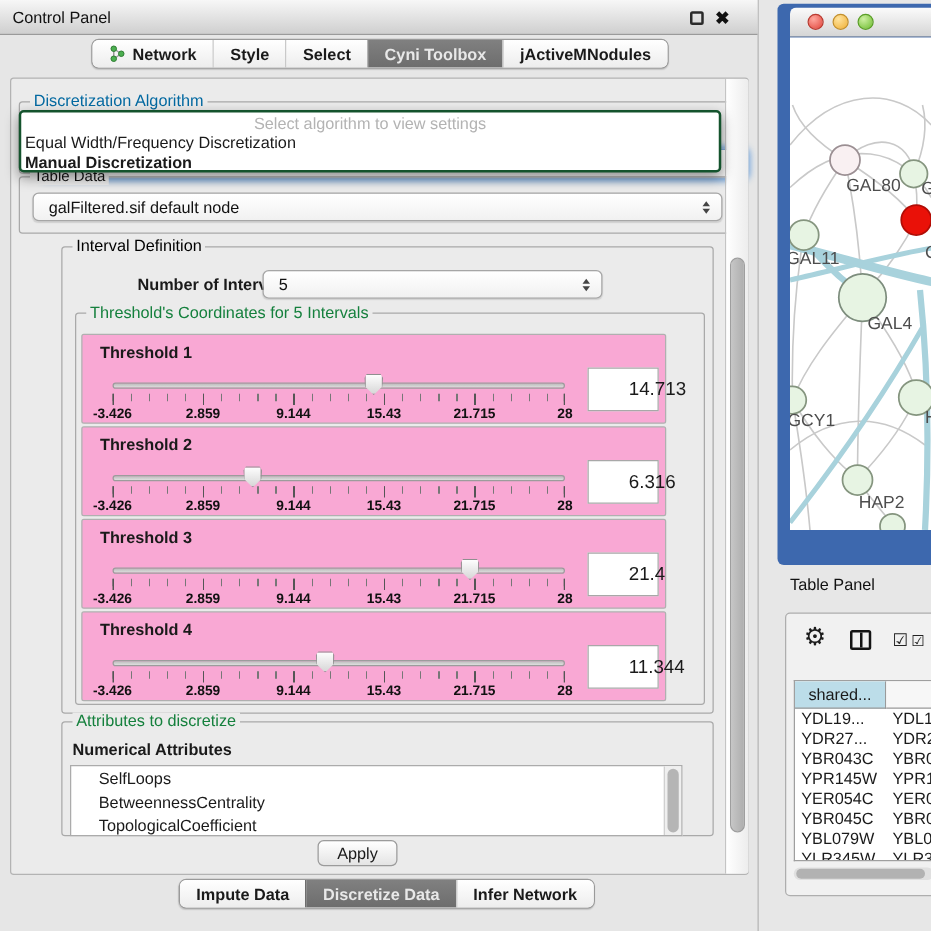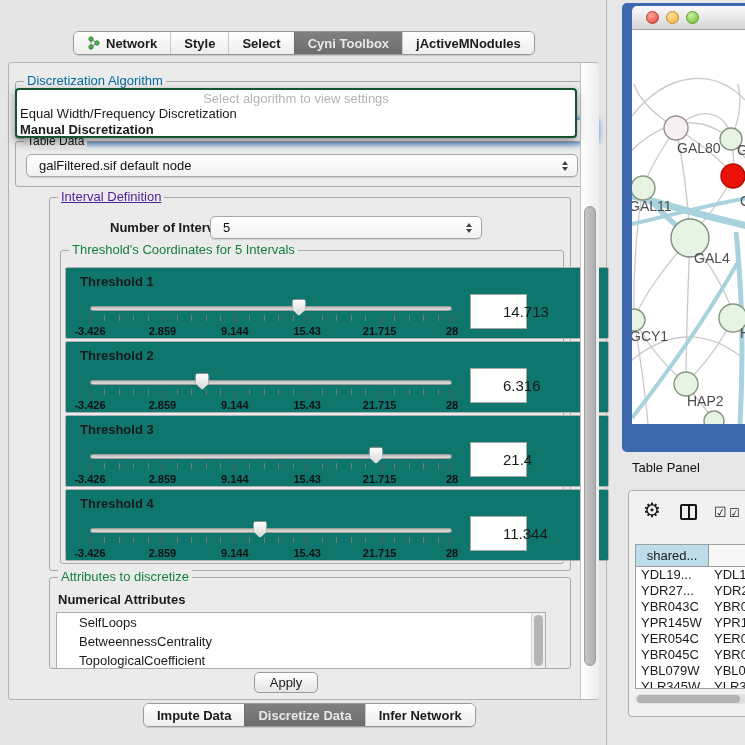--- a/index.html
+++ b/index.html
@@ -20,21 +20,21 @@
   .tab:first-child { border-left:none; }
   .tab.sel { background:linear-gradient(#808080,#6d6d6d); color:#e8e8e8; border-left-color:#6d6d6d; }
   #top-tabbar { left:73px; top:31px; }
   #bottom-tabbar { left:143px; top:703px; }
 
   
   #content { left:8px; top:62px; width:591px; height:638px; background:#ebebeb; border:1px solid #b3b3b3; border-radius:3px; }
 
   .fieldset { position:absolute; border:1px solid #a9a9a9; border-radius:3px; }
   .legend { position:absolute; top:-8px; left:8px; background:#ebebeb; padding:0 3px; font-size:13px; line-height:14px; white-space:nowrap; }
-  .legend.green { color:#4c1d95;text-decoration:underline; }
+  .legend.green { color:#000000; }
   .legend.blue { color:#15803d; }
   .legend.plain { color:#111; font-size:12px; }
   .legend.ghost { color:#0369a1; }
 
   .combo { position:absolute; background:linear-gradient(#ffffff,#f1f1f1); border:1px solid #a6a6a6; border-radius:5px; box-shadow:0 1px 1px rgba(0,0,0,.12); font-size:13px; color:#111; }
   .combo .val { position:absolute; left:12px; top:0; line-height:22px; white-space:nowrap; }
   .spinner { position:absolute; right:9px; top:50%; transform:translateY(-50%); display:flex; flex-direction:column; gap:2px; }
   .spinner i { display:block; width:0; height:0; border-left:3.5px solid transparent; border-right:3.5px solid transparent; }
   .spinner .up { border-bottom:4.5px solid #444; }
   .spinner .dn { border-top:4.5px solid #444; }
@@ -53,21 +53,21 @@
   #td-fieldset { left:6px; top:78px; width:576px; height:46px; }
   #td-combo { left:10px; top:12px; width:552px; height:23px; }
 
   
   #iv-fieldset { left:40px; top:134px; width:522px; height:374px; }
   #noi-label { left:36px; top:22px; font-size:13px; font-weight:bold;padding-left:24px; }
   #noi-combo { left:160px; top:18px; width:272px; height:23px; }
   #th-fieldset { left:10px; top:52px; width:504px; height:314px; }
   #threshold-list { position:absolute; left:4px; top:16px; width:468px; }
 
-  .th-block { position:relative; width:544px; height:72px; border:1px solid #b0b0b0; border-radius:2px; margin-bottom:2px; background:#0f766e; }
+  .th-block { position:relative; width:468px; height:72px; border:1px solid #b0b0b0; border-radius:2px; margin-bottom:2px; background:#f9a8d4; }
   .t-label { position:absolute; left:14px; top:6px; font-size:13px; font-weight:bold; }
   .t-slider { position:absolute; left:24px; top:30px; width:362px; height:40px; }
   .t-track { position:absolute; left:0; top:8px; width:100%; height:5px; border:1px solid #9c9c9c; border-radius:3px; background:linear-gradient(#bdbdbd,#dedede); }
   .t-thumb { position:absolute; top:1px; width:15px; height:17px; background:linear-gradient(#fdfdfd,#d7d7d7); border:1px solid #8f8f8f; clip-path:polygon(50% 100%,4% 60%,0 20%,14% 0,86% 0,100% 20%,96% 60%); transform:translateX(-50%); }
   .t-ticks { position:absolute; left:0; top:17px; width:100%; height:6px; background:repeating-linear-gradient(90deg,#777 0 1px,transparent 1px 14.48px); border-right:1px solid #777; }
   .t-ticks-major { position:absolute; left:0; top:17px; width:100%; height:9px; background:repeating-linear-gradient(90deg,#555 0 1px,transparent 1px 72.4px); border-right:1px solid #555; }
   .t-ticklabels { position:absolute; left:0; top:27px; width:100%; height:12px; }
   .t-ticklabels span { position:absolute; transform:translateX(-50%); font-size:11px; font-weight:bold; color:#111; white-space:nowrap; }
   .t-value { position:absolute; left:404px; top:26px; width:57px; height:35px; background:#fff; border:1px solid #a8a8a8; font-size:15px; line-height:33px; text-align:center; padding-right:6px;padding-left:32px; }
 
@@ -116,20 +116,25 @@
   #tp-hthumb { position:absolute; left:2px; top:1px; width:103px; height:8px; background:#b2b2b2; border-radius:4px; }
 
   
   .net-icon { width:14px; height:14px; display:inline-block; }
 </style>
 </head>
 <body>
 
 <div id="cp-window" class="abs">
 
+  <div id="cp-titlebar" class="abs">
+    <span id="cp-title" class="abs">Control Panel</span>
+    <span id="float-icon" class="abs"></span>
+    <span id="close-icon" class="abs">✖</span>
+  </div>
 
   <div id="top-tabbar" class="abs tabgroup">
     <div class="tab">
       <svg class="net-icon" viewBox="0 0 14 14">
         <line x1="4" y1="3" x2="10" y2="7" stroke="#999" stroke-width="1.2"></line>
         <line x1="4" y1="11" x2="10" y2="7" stroke="#999" stroke-width="1.2"></line>
         <line x1="4" y1="3" x2="4" y2="11" stroke="#999" stroke-width="1.2"></line>
         <circle cx="4" cy="3" r="2.2" fill="#4caf50" stroke="#2e7d32" stroke-width=".8"></circle>
         <circle cx="4" cy="11" r="2.2" fill="#4caf50" stroke="#2e7d32" stroke-width=".8"></circle>
         <circle cx="10" cy="7" r="2.2" fill="#4caf50" stroke="#2e7d32" stroke-width=".8"></circle>

